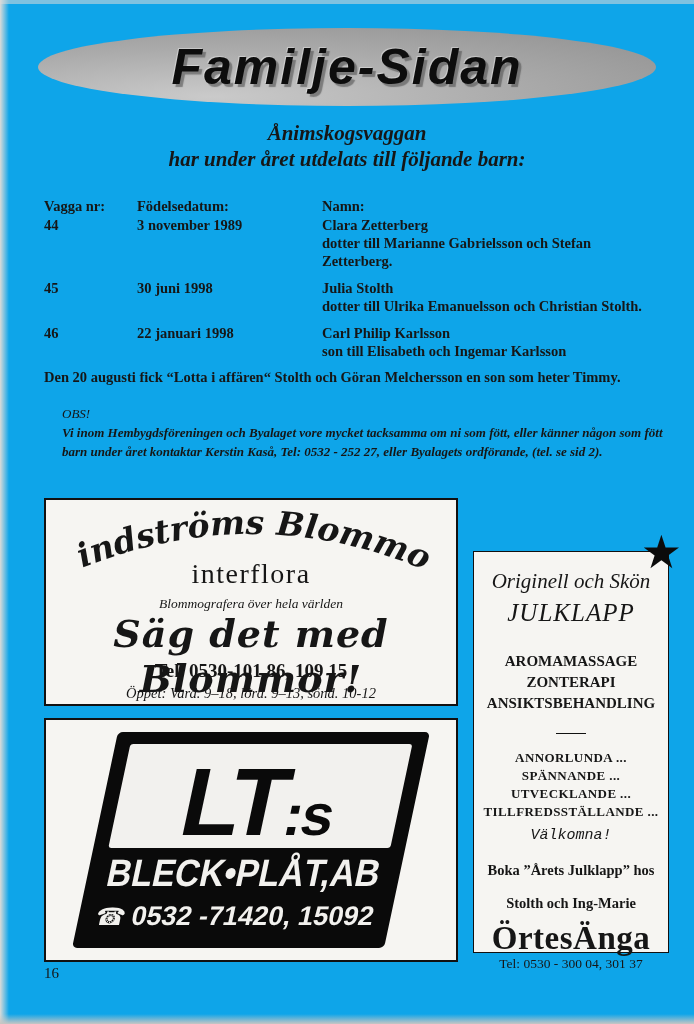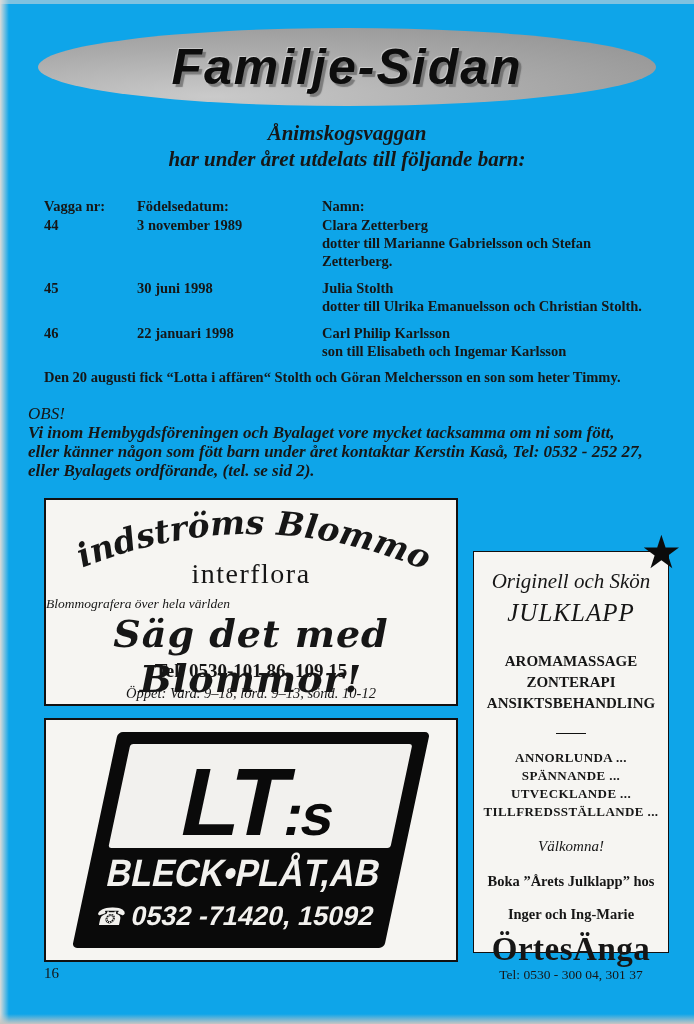--- a/index.html
+++ b/index.html
@@ -38,54 +38,54 @@
   
   .cradle-table { position:absolute; left:44px; top:197px; width:614px;
     font-size:14.5px; font-weight:bold; line-height:18px; }
   .t-row { display:grid; grid-template-columns:93px 185px 1fr; margin-bottom:9px; }
   .t-head { margin-bottom:1px; }
   .t-cell { text-align:left; }
 
   
   .birth-note { position:absolute; left:44px; top:368px; width:614px;
     font-size:14.5px; font-weight:bold; line-height:19px; }
-  .notice { position:absolute; left:28px; top:404px; width:616px;
-    font-size:17px; line-height:19px; }
+  .notice { position:absolute; left:62px; top:404px; width:616px;
+    font-size:13px; line-height:19px; }
   .notice-label { font-style:italic; font-weight:normal; }
   .notice-text { font-style:italic; font-weight:bold; }
 
   
   .florist { position:absolute; left:44px; top:498px; width:414px; height:208px;
     border:2.5px solid #111; background:#f6f5f2; }
   .fl-arch { position:absolute; left:50%; top:2px; transform:translateX(-50%); }
   .fl-arch text { font-family:"DejaVu Serif","Liberation Serif",serif;
     font-style:italic; font-weight:bold; font-size:33px; fill:#161616; }
   .fl-brand { position:absolute; left:0; right:0; top:58px; text-align:center;
     font-size:28px; letter-spacing:1.5px; }
-  .fl-tagline { position:absolute; left:0; right:0; top:96px; text-align:left;
+  .fl-tagline { position:absolute; left:0; right:0; top:96px; text-align:center;
     font-style:italic; font-size:13.5px; }
   .fl-slogan { position:absolute; left:0; right:0; top:111px; text-align:center;
     font-style:italic; font-weight:bold; font-size:38px; letter-spacing:1px;
     font-family:"DejaVu Serif","Liberation Serif",serif; }
   .fl-phone { position:absolute; left:0; right:0; top:160px; text-align:center;
     font-weight:bold; font-size:19px; }
   .fl-hours { position:absolute; left:0; right:0; top:185px; text-align:center;
     font-style:italic; font-size:14.5px; }
 
   
   .gift { position:absolute; left:473px; top:551px; width:196px; height:402px;
     border:1.5px solid #111; background:#f6f5f2; text-align:center; }
   .g-star { position:absolute; top:-23px; right:-14px; font-size:46px; line-height:1;
     color:#0b0b0b; font-family:"DejaVu Sans",sans-serif; }
   .g-title1 { margin-top:17px; font-style:italic; font-size:21px; }
   .g-title2 { margin-top:5px; font-style:italic; font-size:25px; letter-spacing:1px; }
   .g-services { margin-top:24px; font-weight:bold; font-size:15px; line-height:21px; }
   .g-divider { width:30px; border-top:1.5px solid #111; margin:19px auto 0; }
   .g-qualities { margin-top:15px; font-size:13px; letter-spacing:.4px; line-height:18px; font-weight:bold; }
-  .g-welcome { margin-top:17px; font-style:italic; font-size:15px; }
+  .g-welcome { margin-top:6px; font-style:italic; font-size:15px;font-family:Liberation Mono, monospace; }
   .g-book1 { margin-top:18px; font-weight:bold; font-size:14.5px; }
   .g-book2 { margin-top:16px; font-weight:bold; font-size:14.5px; }
   .g-business { margin-top:9px; font-weight:bold; font-size:33px; letter-spacing:.5px; line-height:34px; }
   .g-phone { margin-top:1px; font-size:13.5px; }
 
   
   .plumber { position:absolute; left:44px; top:718px; width:414px; height:244px;
     border:2px solid #111; background:#f6f5f2;
     display:flex; align-items:center; justify-content:center; }
   .lt-logo { position:relative; width:312px; height:216px; transform:skewX(-12deg);
@@ -189,21 +189,21 @@
     </div>
     <div class="g-divider"></div>
     <div class="g-qualities">
       <div>ANNORLUNDA ...</div>
       <div>SPÄNNANDE ...</div>
       <div>UTVECKLANDE ...</div>
       <div>TILLFREDSSTÄLLANDE ...</div>
     </div>
     <div class="g-welcome">Välkomna!</div>
     <div class="g-book1">Boka ”Årets Julklapp” hos</div>
-    <div class="g-book2">Inger och Ing-Marie</div>
+    <div class="g-book2">Stolth och Ing-Marie</div>
     <div class="g-business">ÖrtesÄnga</div>
     <div class="g-phone">Tel: 0530 - 300 04, 301 37</div>
   </div>
 
   <div class="plumber">
     <div class="lt-logo">
       <div class="lt-panel">
         <span class="lt-big">LT</span>
         <span class="lt-small">:s</span>
       </div>

